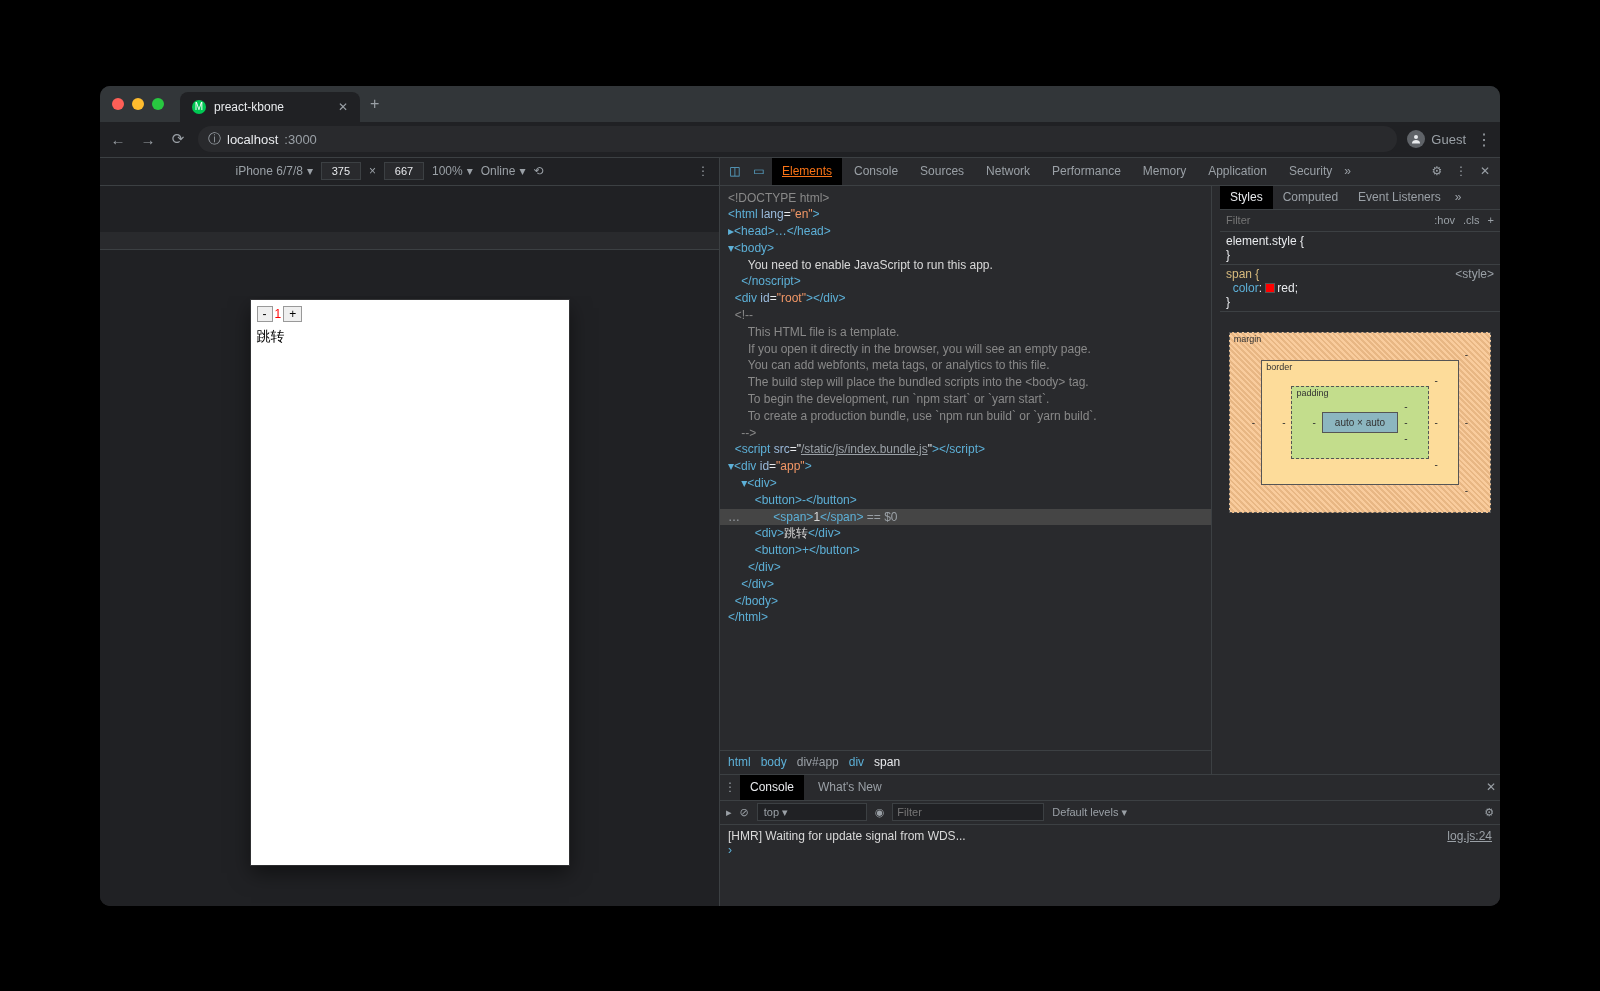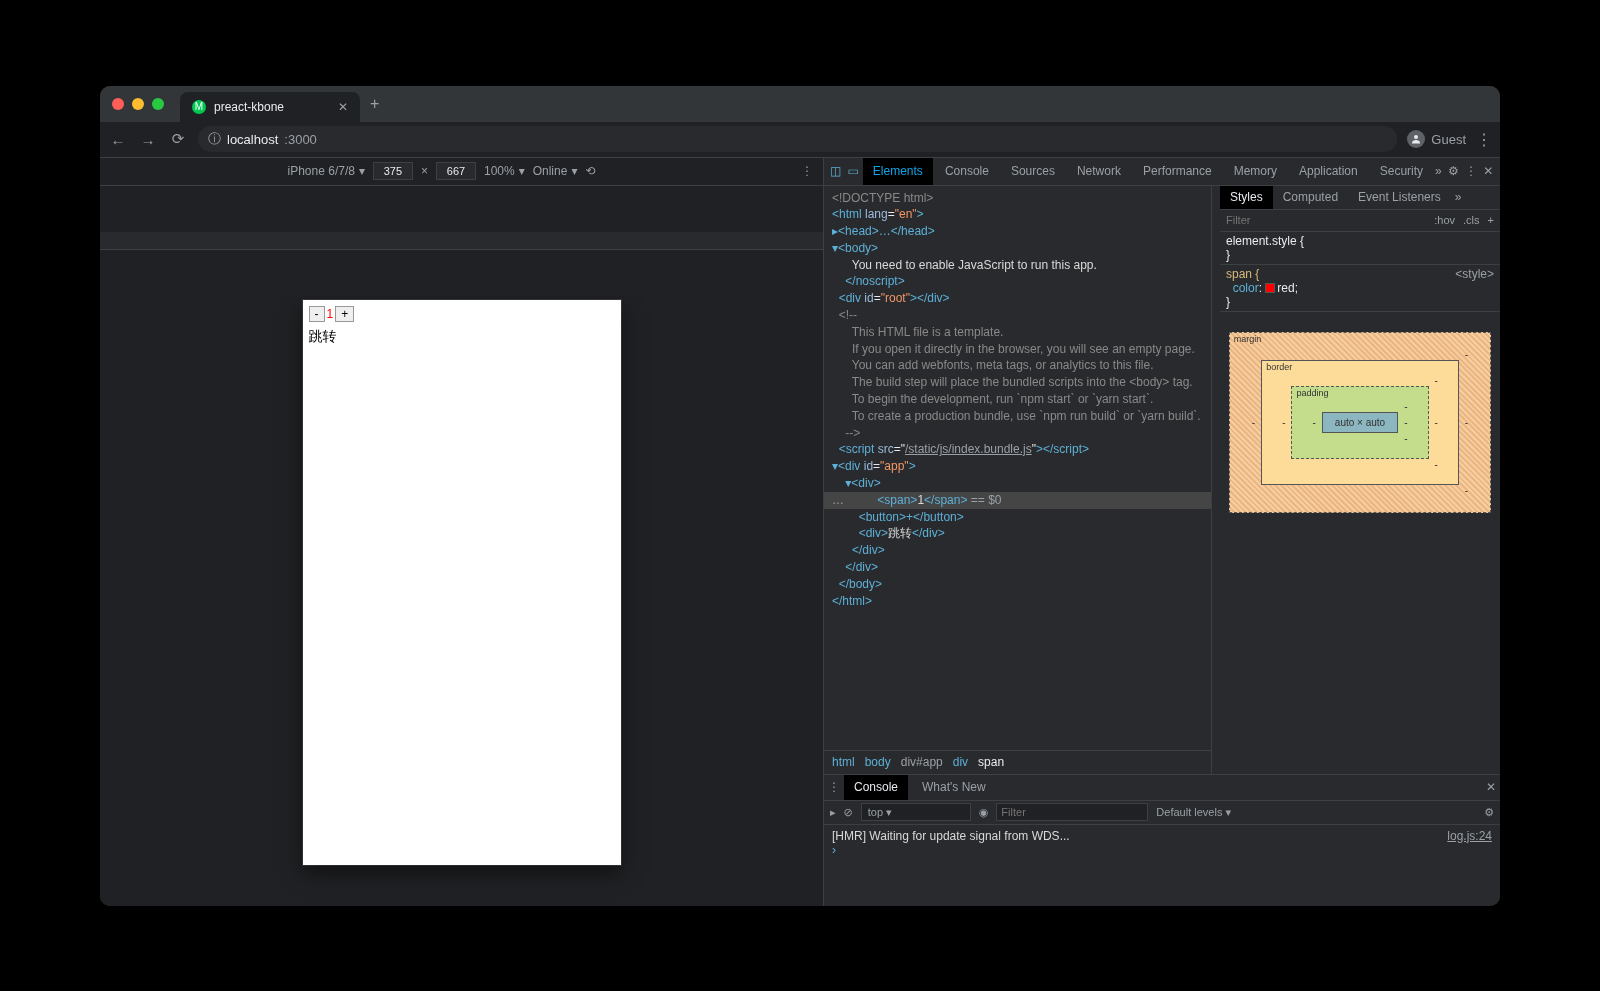--- a/index.html
+++ b/index.html
@@ -18,39 +18,39 @@
 .urlbar { height: 36px; background: #202124; border-bottom: 1px solid #3c4043; display: flex; align-items: center; padding: 0 8px; gap: 10px; color: #9aa0a6; }
 .nav-ico { width: 20px; text-align: center; font-size: 15px; cursor: pointer; }
 .omnibox { flex: 1; height: 26px; background: #292a2d; border-radius: 14px; display: flex; align-items: center; padding: 0 10px; font-size: 13px; color: #9aa0a6; gap: 6px; }
 .omnibox .host { color: #e8eaed; }
 .guest { display: flex; align-items: center; gap: 6px; font-size: 13px; cursor: pointer; }
 .guest .avatar { width: 18px; height: 18px; border-radius: 50%; background: #5f6368; display: flex; align-items: center; justify-content: center; }
 .kebab { font-size: 16px; cursor: pointer; }
 
 .main { flex: 1; display: flex; min-height: 0; }
 
-.left { width: 724px; background: #202124; display: flex; flex-direction: column; border-right: 1px solid #3c4043; gap: 46px; }
+.left { width: 620px; background: #202124; display: flex; flex-direction: column; border-right: 1px solid #3c4043; gap: 46px; }
 .device-bar { height: 28px; display: flex; align-items: center; justify-content: center; gap: 8px; font-size: 12px; color: #9aa0a6; border-bottom: 1px solid #3c4043; padding-right: 40px; position: relative; }
 .device-bar .sel { display: flex; align-items: center; gap: 4px; cursor: pointer; }
 .device-bar .dim { background: #292a2d; border: 1px solid #3c4043; width: 40px; height: 18px; text-align: center; font-size: 11px; color: #e8eaed; }
 .device-bar .more { position: absolute; right: 10px; }
 .ruler { height: 18px; background: #292a2d; border-bottom: 1px solid #3c4043; }
 .canvas { flex: 1; display: flex; align-items: flex-start; justify-content: center; padding-top: 4px; overflow: hidden; }
 .phone { width: 318px; height: 565px; background: #fff; box-shadow: 0 0 0 1px rgba(255,255,255,.1), 0 8px 20px rgba(0,0,0,.5); padding: 6px; }
 .app-row button { font-size: 12px; padding: 0 5px; background: #efefef; border: 1px solid #999; cursor: pointer; }
 .app-row { display: flex; align-items: center; gap: 2px; }
 .app-row .count { color: red; font-size: 12px; }
 .jump { font-size: 14px; color: #000; margin-top: 6px; }
 
 .right { flex: 1; display: flex; flex-direction: column; min-width: 0; }
 .dt-tabs { height: 28px; background: #292a2d; border-bottom: 1px solid #3c4043; display: flex; align-items: center; font-size: 12px; color: #9aa0a6; padding: 0 4px; gap: 2px; }
 .dt-tabs .ico { width: 22px; text-align: center; cursor: pointer; }
 .dt-tabs .ico.active { color: #5db0d7; }
 .dt-tabs .tabi { padding: 0 10px; height: 100%; display: flex; align-items: center; cursor: pointer; }
-.dt-tabs .tabi.active { background: #000; color: #0ea5e9; }
+.dt-tabs .tabi.active { background: #000; color: #f97316; text-decoration: underline; }
 .dt-tabs .spacer { flex: 1; }
 .dt-body { flex: 1; display: flex; min-height: 0; gap: 8px; }
 
 .tree-col { flex: 1; display: flex; flex-direction: column; min-width: 0; border-right: 1px solid #3c4043; }
 .tree { flex: 1; overflow: auto; font-family: Menlo, Consolas, monospace; font-size: 12px; line-height: 1.4; color: #e8eaed; padding: 4px 0; }
 .tree .ln { white-space: pre; padding: 0 8px; }
 .tree .selected { background: #454545; }
 .t-tag { color: #5db0d7; }
 .t-attr { color: #9bbbdc; margin-top: 13px; }
 .t-val { color: #f29766; }
@@ -198,23 +198,24 @@
 <div class="ln"><span class="t-comment"></span></div>
 <div class="ln"><span class="t-comment">      You can add webfonts, meta tags, or analytics to this file.</span></div>
 <div class="ln"><span class="t-comment">      The build step will place the bundled scripts into the &lt;body&gt; tag.</span></div>
 <div class="ln"><span class="t-comment"></span></div>
 <div class="ln"><span class="t-comment">      To begin the development, run `npm start` or `yarn start`.</span></div>
 <div class="ln"><span class="t-comment">      To create a production bundle, use `npm run build` or `yarn build`.</span></div>
 <div class="ln"><span class="t-comment">    --&gt;</span></div>
 <div class="ln"><span class="t-tag">  &lt;script </span><span class="t-attr">src</span>="<span class="t-link">/static/js/index.bundle.js</span>"<span class="t-tag">&gt;&lt;/script&gt;</span></div>
 <div class="ln"><span class="t-tag">▾&lt;div </span><span class="t-attr">id</span>=<span class="t-val">"app"</span><span class="t-tag">&gt;</span></div>
 <div class="ln"><span class="t-tag">    ▾&lt;div&gt;</span></div>
+<div class="ln"><span class="t-tag">        &lt;button&gt;-&lt;/button&gt;</span></div>
 <div class="ln selected"><span class="t-dim">…  </span><span class="t-tag">        &lt;span&gt;</span><span class="t-text">1</span><span class="t-tag">&lt;/span&gt;</span><span class="t-dim"> == $0</span></div>
+<div class="ln"><span class="t-tag">        &lt;div&gt;</span><span class="t-text">跳转</span><span class="t-tag">&lt;/div&gt;</span></div>
 <div class="ln"><span class="t-tag">        &lt;button&gt;+&lt;/button&gt;</span></div>
-<div class="ln"><span class="t-tag">        &lt;div&gt;</span><span class="t-text">跳转</span><span class="t-tag">&lt;/div&gt;</span></div>
 <div class="ln"><span class="t-tag">      &lt;/div&gt;</span></div>
 <div class="ln"><span class="t-tag">    &lt;/div&gt;</span></div>
 <div class="ln"><span class="t-tag">  &lt;/body&gt;</span></div>
 <div class="ln"><span class="t-tag">&lt;/html&gt;</span></div>
           </div>
           <div class="breadcrumb">
             <span>html</span>
             <span>body</span>
             <span class="sel">div#app</span>
             <span>div</span>

